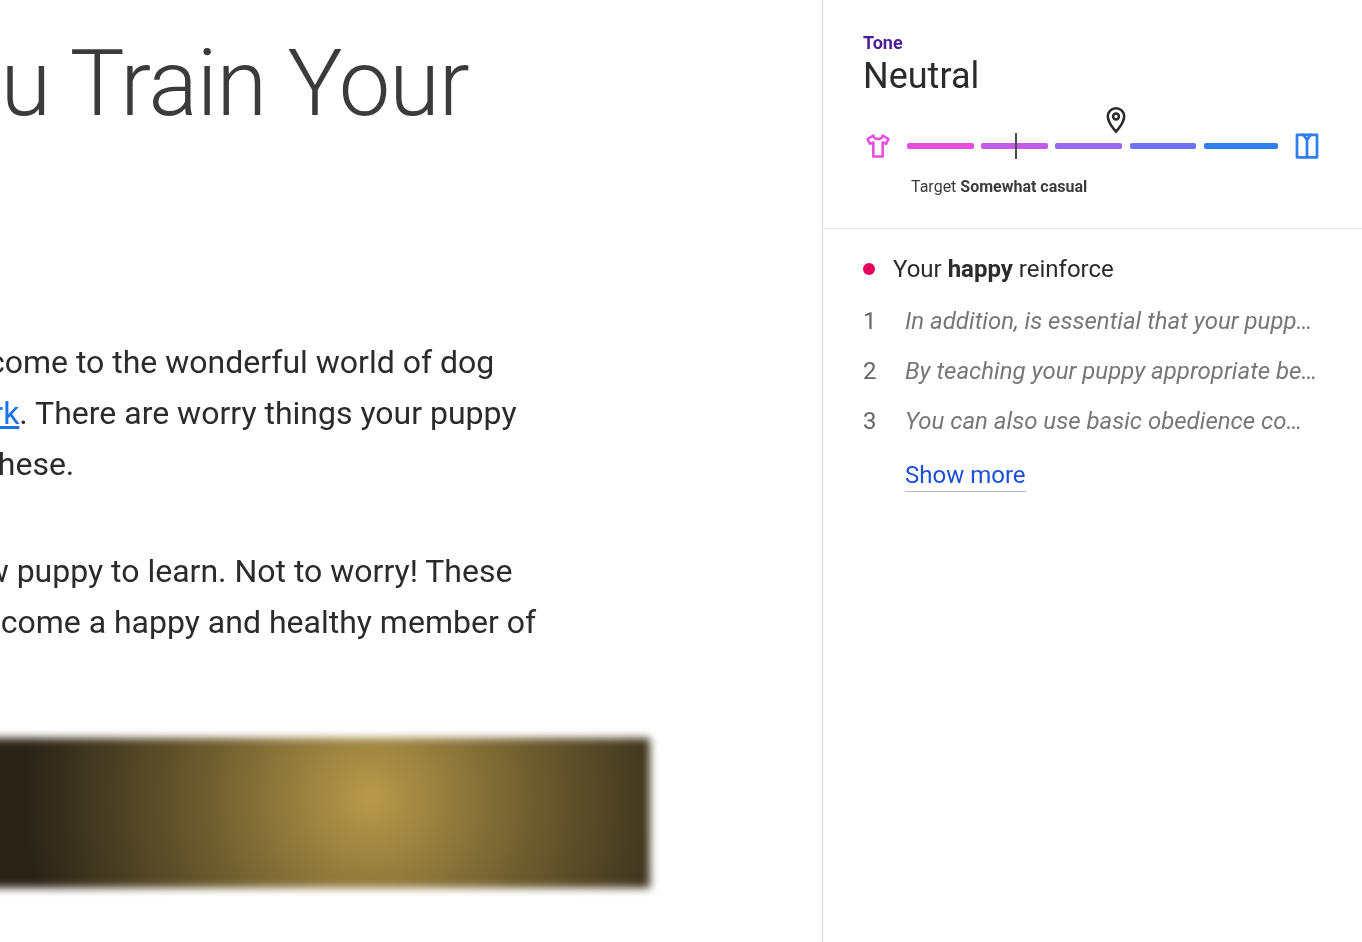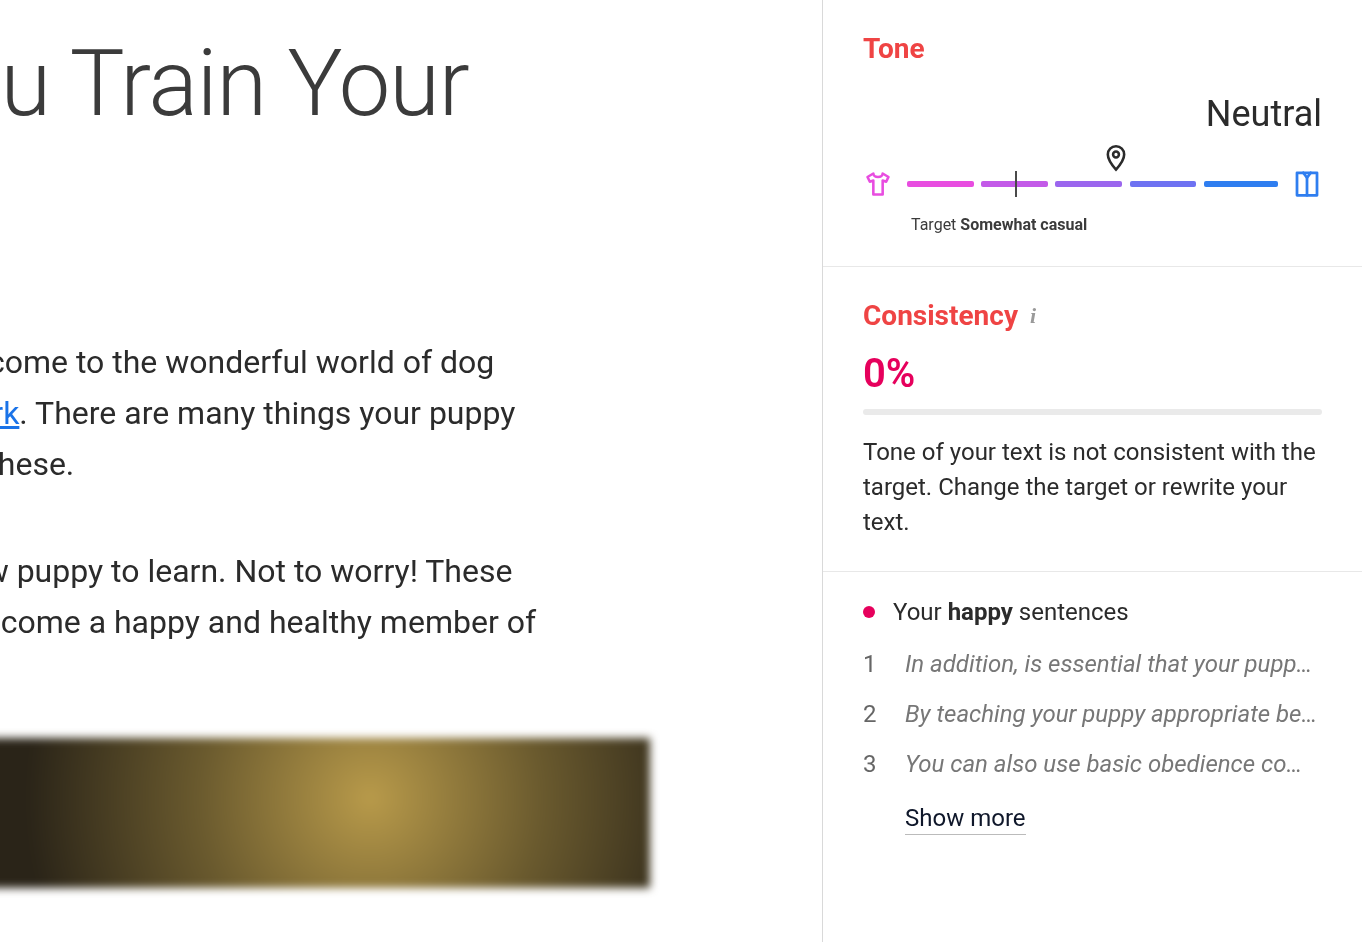--- a/index.html
+++ b/index.html
@@ -53,30 +53,29 @@
       display: flex;
       flex-direction: column;
       background: #fff;
     }
     .section {
       padding: 32px 40px 32px 40px;
       border-bottom: 1px solid #e8e8e8;
     }
     .section:last-child { border-bottom: none; }
     .section-label {
-      font-size: 28px;
+      font-size: 18px;
       font-weight: 700;
-      color: #ef4444;
+      color: #4c1d95;
     }
     .tone-value {
       font-size: 36px;
       font-weight: 400;
       color: #2b2b2b;
-      margin-top: 28px;
-      text-align: right;
+      margin-top: 2px;
     }
     .slider-row {
       display: flex;
       align-items: center;
       gap: 14px;
       margin-top: 34px;
       position: relative;
     }
     .slider-track {
       flex: 1;
@@ -183,37 +182,37 @@
       font-style: italic;
       white-space: nowrap;
       overflow: hidden;
       text-overflow: ellipsis;
       flex: 1;
     }
     .show-more {
       margin-top: 26px;
       margin-left: 42px;
       font-size: 24px;
-      color: #0f172a;
+      color: #1d4ed8;
       border-bottom: 1px solid #bbb;
       display: inline-block;
       padding-bottom: 2px;
       cursor: pointer;
     }
     .tshirt-icon svg, .dress-shirt-icon svg { display: block; }
   </style>
 </head>
 <body>
 
 <div class="main-content">
   <div class="doc-title">ou Train Your</div>
   <div class="doc-body">
     <p>
       <span>/elcome to the wonderful world of dog</span><br>
-      <span class="link-text"> work</span><span>. There are many things your puppy</span><br>
+      <span class="link-text"> work</span><span>. There are worry things your puppy</span><br>
       <span>of these.</span>
     </p>
     <p>
       <span>new puppy to learn. Not to worry! These</span><br>
       <span>l become a happy and healthy member of</span>
     </p>
   </div>
   <div class="hero-image"></div>
 </div>
 
@@ -249,35 +248,26 @@
           <path d="M9 3l3 4 3-4"></path>
           <path d="M12 7v14"></path>
         </svg>
       </span>
     </div>
     <div class="target-label">
       <span>Target </span><span class="bold">Somewhat casual</span>
     </div>
   </div>
 
-  <div class="section">
-    <div class="consistency-header">
-      <span class="section-label">Consistency</span>
-      <span class="info-icon">i</span>
-    </div>
-    <div class="consistency-value">0%</div>
-    <div class="consistency-bar"></div>
-    <div class="consistency-desc">Tone of your text is not consistent with the target. Change the target or rewrite your text.</div>
-  </div>
 
   <div class="sentences-section">
     <div class="sentences-header">
       <span class="dot"></span>
       <span>
-        <span>Your </span><span class="bold">happy</span><span> sentences</span>
+        <span>Your </span><span class="bold">happy</span><span> reinforce</span>
       </span>
     </div>
     <div class="sentence-list">
       <div class="sentence-item">
         <span class="sentence-num">1</span>
         <span class="sentence-text">In addition, is essential that your puppy learns basic obedience commands early</span>
       </div>
       <div class="sentence-item">
         <span class="sentence-num">2</span>
         <span class="sentence-text">By teaching your puppy appropriate behaviors from the start</span>

